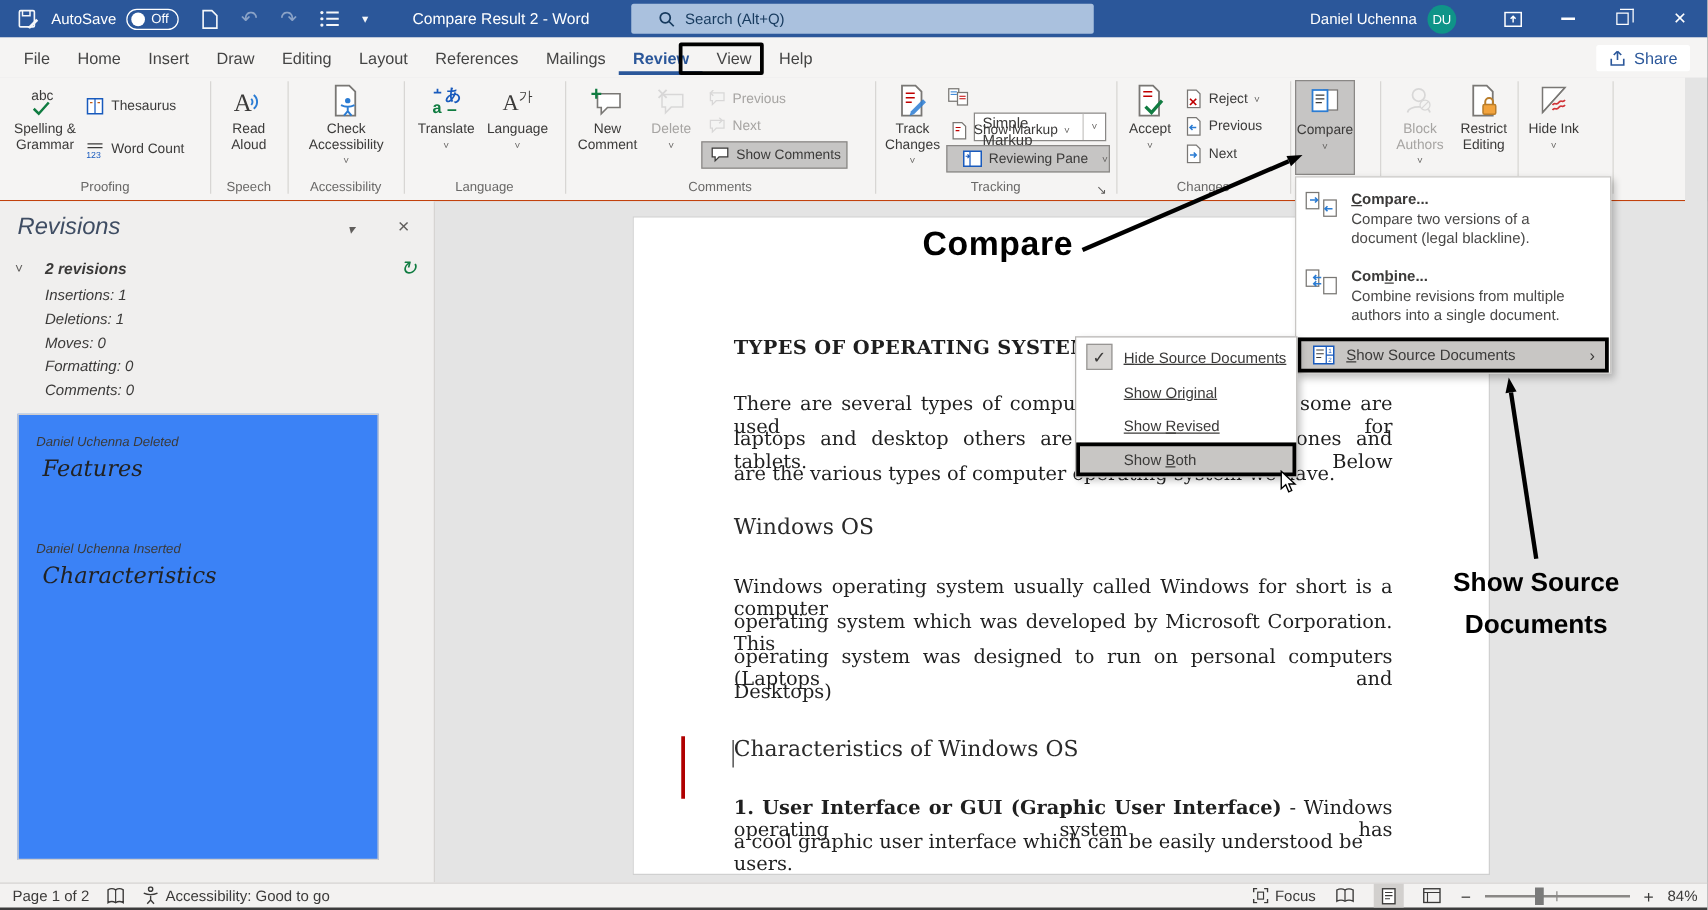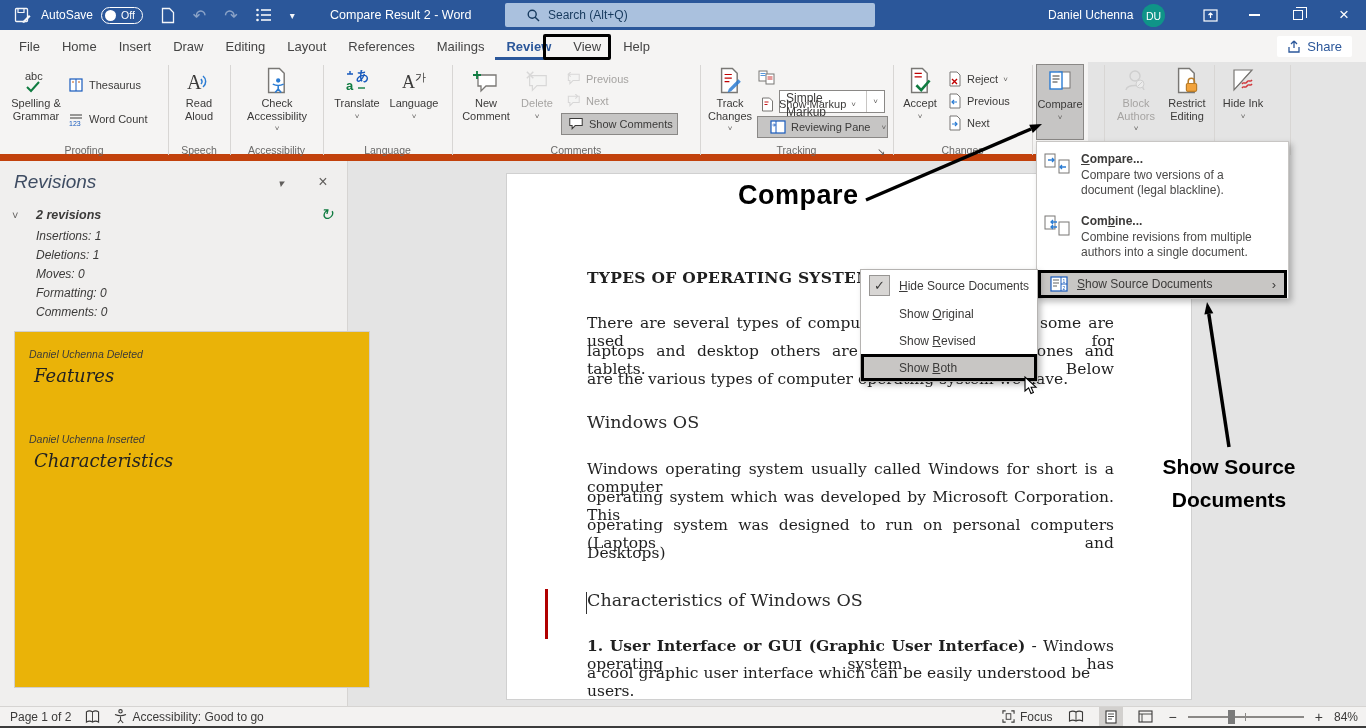--- a/index.html
+++ b/index.html
@@ -28,21 +28,21 @@
 
   
   .tabrow{position:absolute;left:0;top:30px;width:1366px;height:32px;background:#f5f4f3;display:flex;align-items:center;padding-left:8px;}
   .tab{padding:7px 11px 6px;font-size:13px;color:#444;white-space:nowrap;}
   .tab.sel{color:#2b579a;font-weight:bold;border-bottom:3px solid #2b579a;padding-bottom:3px;}
   .review-annot-box{position:absolute;left:543px;top:34px;width:68px;height:26px;border:3px solid #000;border-radius:2px;pointer-events:none;}
   .share-btn{position:absolute;right:14px;top:36px;display:flex;align-items:center;gap:6px;color:#2b579a;font-size:13px;
              background:#fff;padding:3px 10px;border-radius:2px;}
 
   
-  .ribbon{position:absolute;left:0;top:62px;width:1088px;height:99px;background:#f5f4f3;border-bottom:7px solid #c2410c;}
+  .ribbon{position:absolute;left:0;top:62px;width:1348px;height:99px;background:#f5f4f3;border-bottom:1px solid #c2410c;}
   .sep{position:absolute;top:3px;width:1px;height:90px;background:#d8d6d4;}
   .glabel{position:absolute;top:82px;font-size:10.5px;color:#696867;text-align:center;}
   .bigbtn{position:absolute;top:2px;height:78px;display:flex;flex-direction:column;align-items:center;
           font-size:11px;color:#3b3a39;text-align:center;line-height:12.5px;}
   .bigbtn .bico{height:30px;display:flex;align-items:flex-end;justify-content:center;margin-bottom:3px;}
   .bchev{font-size:8px;color:#605e5c;margin-top:1px;}
   .smbtn{position:absolute;height:22px;display:flex;align-items:center;gap:5px;font-size:11px;color:#3b3a39;white-space:nowrap;}
   .schev{font-size:8px;color:#605e5c;}
   .disab{color:#a6a4a2 !important;}
   .disab svg{opacity:.45;filter:grayscale(1);}
@@ -56,21 +56,21 @@
   
   .main{position:absolute;left:0;top:161px;width:1366px;height:545px;background:#e4e4e4;}
   .revpane{position:absolute;left:0;top:0;width:348px;height:545px;background:#f0efee;border-right:1px solid #d6d4d2;font-style:italic;}
   .rev-title{position:absolute;left:14px;top:10px;font-size:19px;color:#3f4d63;}
   .rev-caret{position:absolute;left:278px;top:16px;color:#605e5c;font-size:11px;}
   .rev-close{position:absolute;left:318px;top:12px;color:#605e5c;font-size:16px;}
   .rev-sum{position:absolute;left:36px;top:47px;font-size:12.5px;font-weight:bold;color:#3b3a39;}
   .rev-sum-chev{position:absolute;left:12px;top:48px;font-size:11px;color:#605e5c;}
   .rev-refresh{position:absolute;left:320px;top:44px;font-size:16px;color:#107c41;}
   .rev-stat{position:absolute;left:36px;font-size:12px;color:#3b3a39;}
-  .rev-card{position:absolute;left:14px;top:170px;width:356px;height:357px;background:#eab308;border:1px solid #d0cece;}
+  .rev-card{position:absolute;left:14px;top:170px;width:289px;height:357px;background:#3b82f6;border:1px solid #d0cece;}
   .rev-meta{position:absolute;left:14px;font-size:10.5px;color:#3b3a39;}
   .rev-text{position:absolute;left:19px;font-family:"DejaVu Serif","Liberation Serif",serif;font-size:18px;color:#222;}
 
   .page{position:absolute;left:506px;top:12px;width:686px;height:527px;background:#fff;border:1px solid #d0d0d0;}
   .doc{font-family:"DejaVu Serif","Liberation Serif",serif;color:#1f1f1f;}
   .dline{position:absolute;left:80px;width:527px;font-size:15.5px;text-align:justify;text-align-last:justify;}
   .dline.last{text-align:left;text-align-last:left;}
   .dhead{position:absolute;left:80px;font-weight:bold;font-size:15.5px;letter-spacing:.3px;}
   .dsub{position:absolute;left:80px;font-size:17.5px;color:#2a2a2a;}
   .changebar{position:absolute;left:38px;top:415px;width:2.5px;height:50px;background:#b00000;}
@@ -84,21 +84,21 @@
   .cdesc{margin-top:2px;line-height:15px;width:186px;color:#494847;}
   .accel{text-decoration:underline;}
   .ssd-row{position:absolute;left:1px;top:128px;width:249px;height:28px;background:#c8c6c4;border:3px solid #000;
            display:flex;align-items:center;gap:9px;padding-left:9px;z-index:41;}
   .ssd-arrow{position:absolute;right:8px;font-size:13px;color:#3b3a39;}
 
   
   .smenu{position:absolute;left:860px;top:269px;width:178px;height:113px;background:#fff;border:1px solid #b5b3b1;
          box-shadow:3px 3px 6px rgba(0,0,0,.25);font-size:12px;color:#3b3a39;z-index:42;}
   .sitem{position:absolute;left:0;width:176px;height:28px;display:flex;align-items:center;}
-  .sitem .txt{margin-left:38px;}
+  .sitem .txt{margin-left:38px;text-decoration:underline;}
   .scheck{position:absolute;left:8px;top:3px;width:21px;height:21px;background:#d8d6d4;border:1px solid #979593;
           display:flex;align-items:center;justify-content:center;color:#3b3a39;font-size:13px;}
   .showboth{position:absolute;left:0;top:84px;width:176px;height:27px;background:#c8c6c4;border:3px solid #000;
             display:flex;align-items:center;z-index:43;}
 
   
   .annot{position:absolute;font-weight:bold;color:#000;z-index:60;font-family:"Liberation Sans",sans-serif;}
   .annot-compare{left:738px;top:180px;font-size:27px;letter-spacing:.5px;}
   .annot-ssd{left:1146px;top:450px;width:166px;font-size:21px;text-align:center;line-height:33px;}
   .overlay{position:absolute;left:0;top:0;width:1366px;height:728px;z-index:59;pointer-events:none;}

